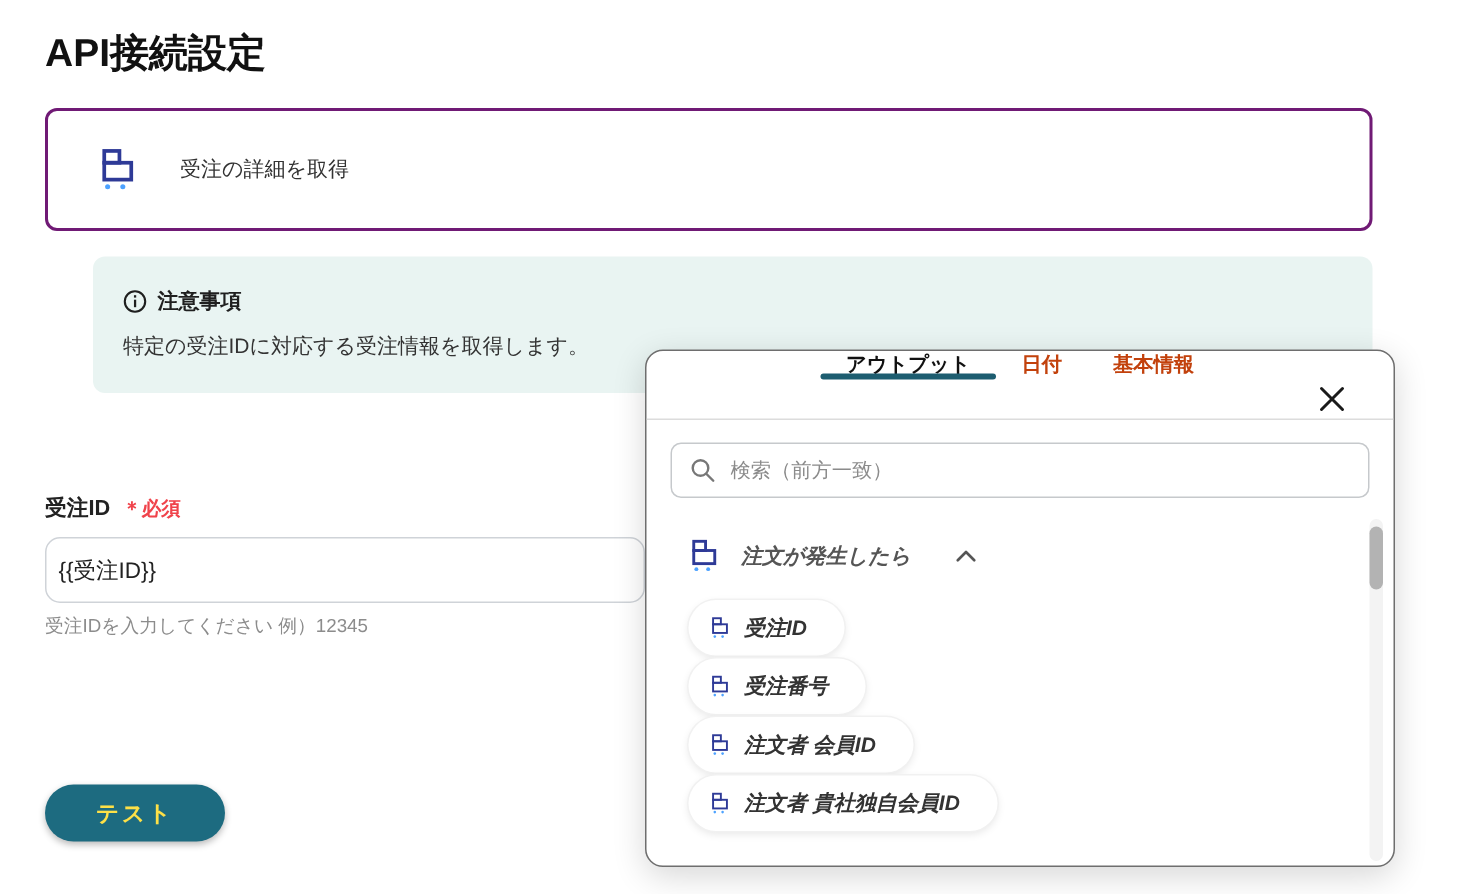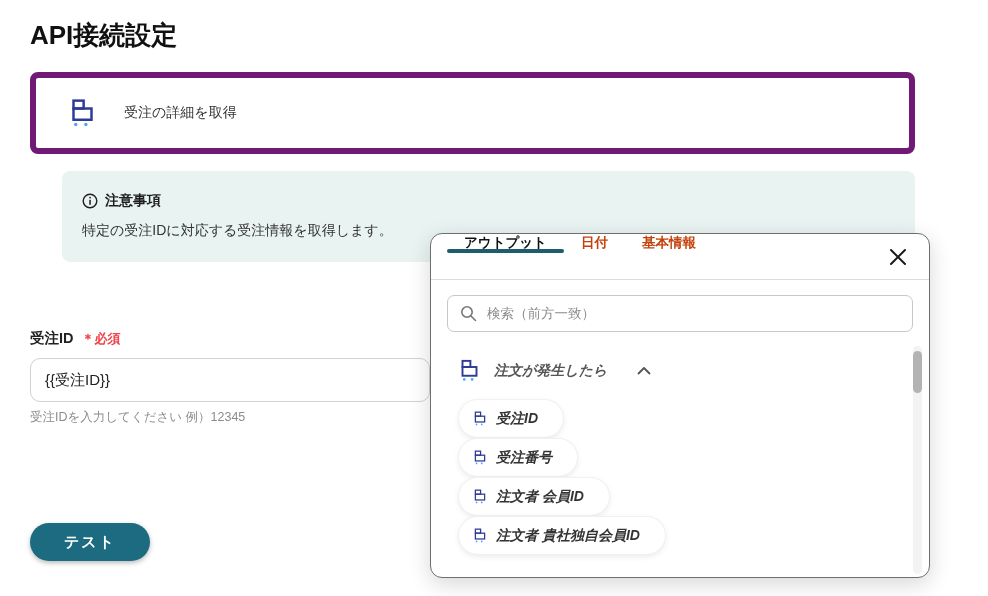--- a/index.html
+++ b/index.html
@@ -10,63 +10,63 @@
     background: #ffffff;
     font-family: "Liberation Sans", "DejaVu Sans", sans-serif;
     color: #222;
   }
 
   
   .main { position: absolute; left: 30px; top: 4px; width: 885px; }
   .page-title { font-size: 26px; font-weight: bold; color: #111; margin: 14px 0 19px; }
 
   .action-card {
-    height: 82px; border: 6px solid #701a75; border-radius: 8px;
+    height: 82px; border: 2px solid #701a75; border-radius: 8px;
     background: #fff; display: flex; align-items: center;
     padding-left: 33px; gap: 28px;
   }
   .action-card .card-label { font-size: 14px; color: #333; }
 
   .notice {
     margin-top: 17px; background: #e9f4f2; border-radius: 8px;
     padding: 21px 20px 22px;
     margin-left: 32px;
   }
   .notice-header { display: flex; align-items: center; gap: 7px; font-size: 14px; font-weight: bold; color: #1f1f1f; }
   .notice-body { margin-top: 12px; font-size: 14px; color: #333; }
 
   .form-section { margin-top: 67px; }
   .field-label-row { display: flex; align-items: center; gap: 8px; }
   .field-label { font-size: 14.5px; font-weight: bold; color: #222; }
   .required-badge { font-size: 13px; font-weight: bold; color: #f0434b; }
   .text-input {
     margin-top: 10px; width: 400px; height: 44px; display: block;
-    border: 1px solid #cfd3d8; border-radius: 10px; padding: 0 14px;
+    border: 1px solid #cfd3d8; border-radius: 10px; padding: 0 8px;
     font-size: 15px; color: #222; outline: none;
     font-family: "Liberation Sans", "DejaVu Sans", sans-serif;
   }
   .helper-text { margin-top: 7px; font-size: 12.5px; color: #8c8c8c; }
 
   .test-button {
     margin-top: 97px; width: 120px; height: 38px;
     border: none; border-radius: 20px; background: #1d6b80;
-    color: #ffffff; font-size: 15px; font-weight: bold; letter-spacing: 2px;
+    color: #fde047; font-size: 15px; font-weight: bold; letter-spacing: 2px;
     box-shadow: 0 2px 5px rgba(0,0,0,0.28); cursor: pointer;
     font-family: "Liberation Sans", "DejaVu Sans", sans-serif;
   }
 
   
   .panel {
     position: absolute; left: 430px; top: 233px; width: 500px; height: 345px;
     background: #fff; border: 1px solid #6e6e6e; border-radius: 12px;
     box-shadow: 0 6px 22px rgba(0,0,0,0.16); overflow: hidden;
   }
   .panel-header {
-    display: flex; align-items: flex-start; height: 46px;
-    border-bottom: 1px solid #dcdcdc; padding: 0 16px; position: relative;
+    display: flex; align-items: center; height: 46px;
+    border-bottom: 1px solid #dcdcdc; padding: 0 26px; position: relative; flex-direction: column;
   }
   .tabs { display: flex; }
   .tab {
     display: flex; align-items: center; padding: 0 17px;
     font-size: 13.5px; font-weight: bold; color: #c2410c;
     position: relative; cursor: pointer; white-space: nowrap;
   }
   .tab.active { color: #111; }
   .tab.active::after {
     content: ""; position: absolute; left: 0; right: 0; bottom: -1px;

